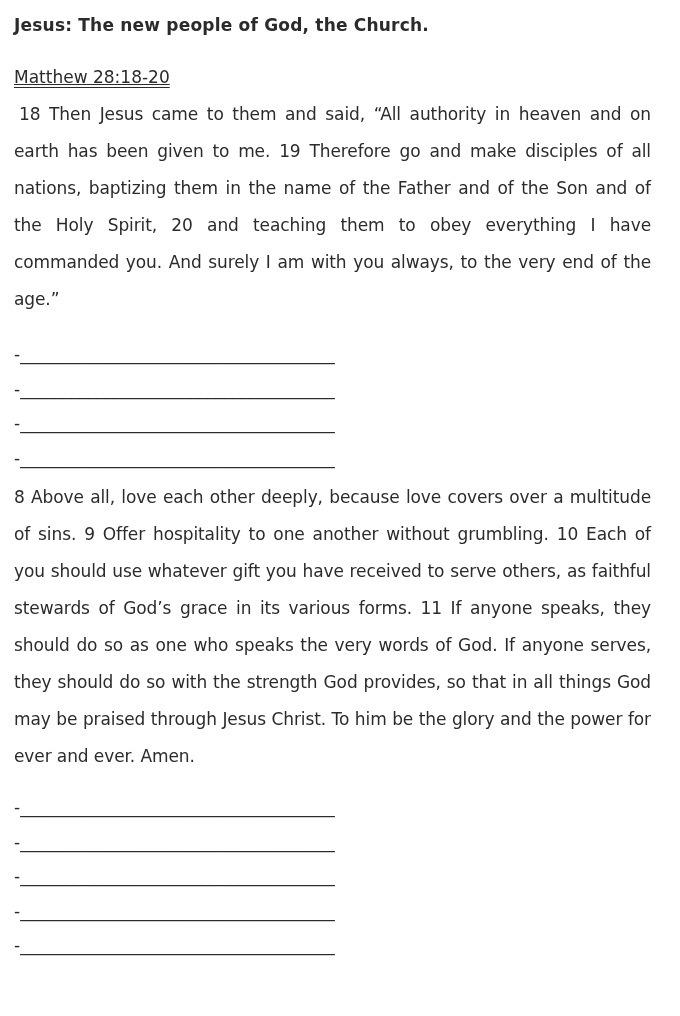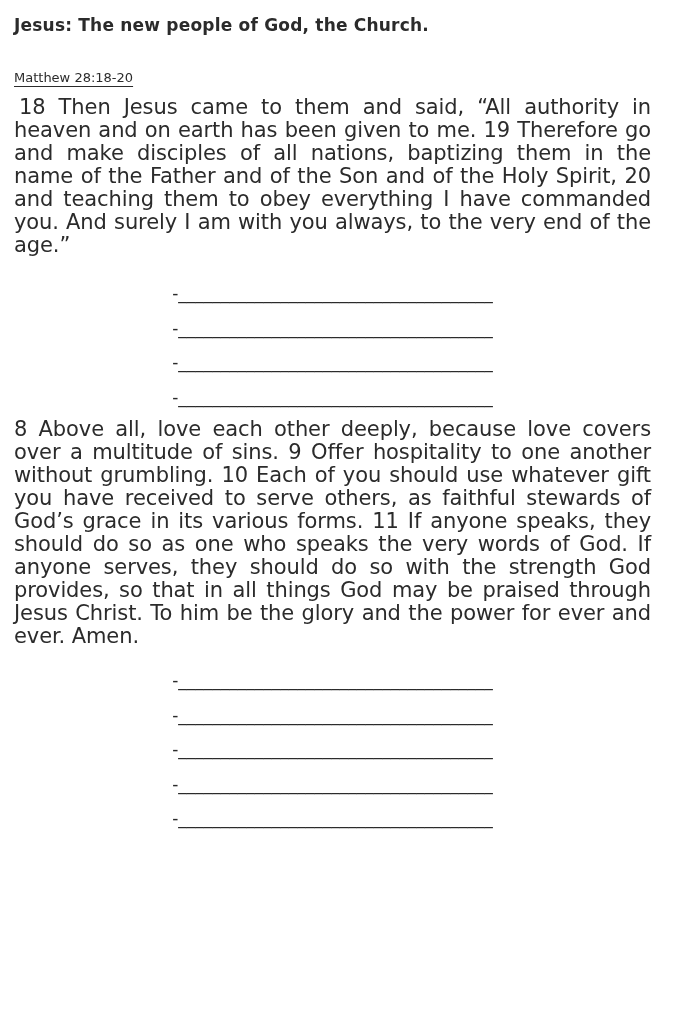--- a/index.html
+++ b/index.html
@@ -24,52 +24,52 @@
   }
   .section-title {
     margin: 0;
     font-size: 17px;
     line-height: 27px;
     font-weight: bold;
     letter-spacing: 0.2px;
   }
   .passage-ref {
     margin: 25px 0 0 0;
-    font-size: 13px;
+    font-size: 17px;
     line-height: 27px;
+    text-decoration: underline;
   }
   .passage-ref .underlined {
     text-decoration: underline;
     text-underline-offset: 4px;
     text-decoration-thickness: 1px;
   }
   .passage {
     margin: 5px 0 0 0;
-    font-size: 21px;
-    line-height: 23px;
+    font-size: 17px;
+    line-height: 37px;
     text-align: justify;
     letter-spacing: -0.1px;
   }
   .passage.indent-first {
     text-indent: 5px;
   }
   .notes {
     margin-top: 23px;
   }
   .notes.notes-2 {
     margin-top: 19px;
   }
   .note-line {
     font-size: 17px;
     line-height: 27px;
     margin-bottom: 7.5px;
     letter-spacing: 0;
     white-space: nowrap;
     color: #2b2b2b;
-    text-align: center;
   }
   .section-2-title {
     margin-top: 61px;
   }
 </style>
 </head>
 <body>
 
 <main class="page">
 

